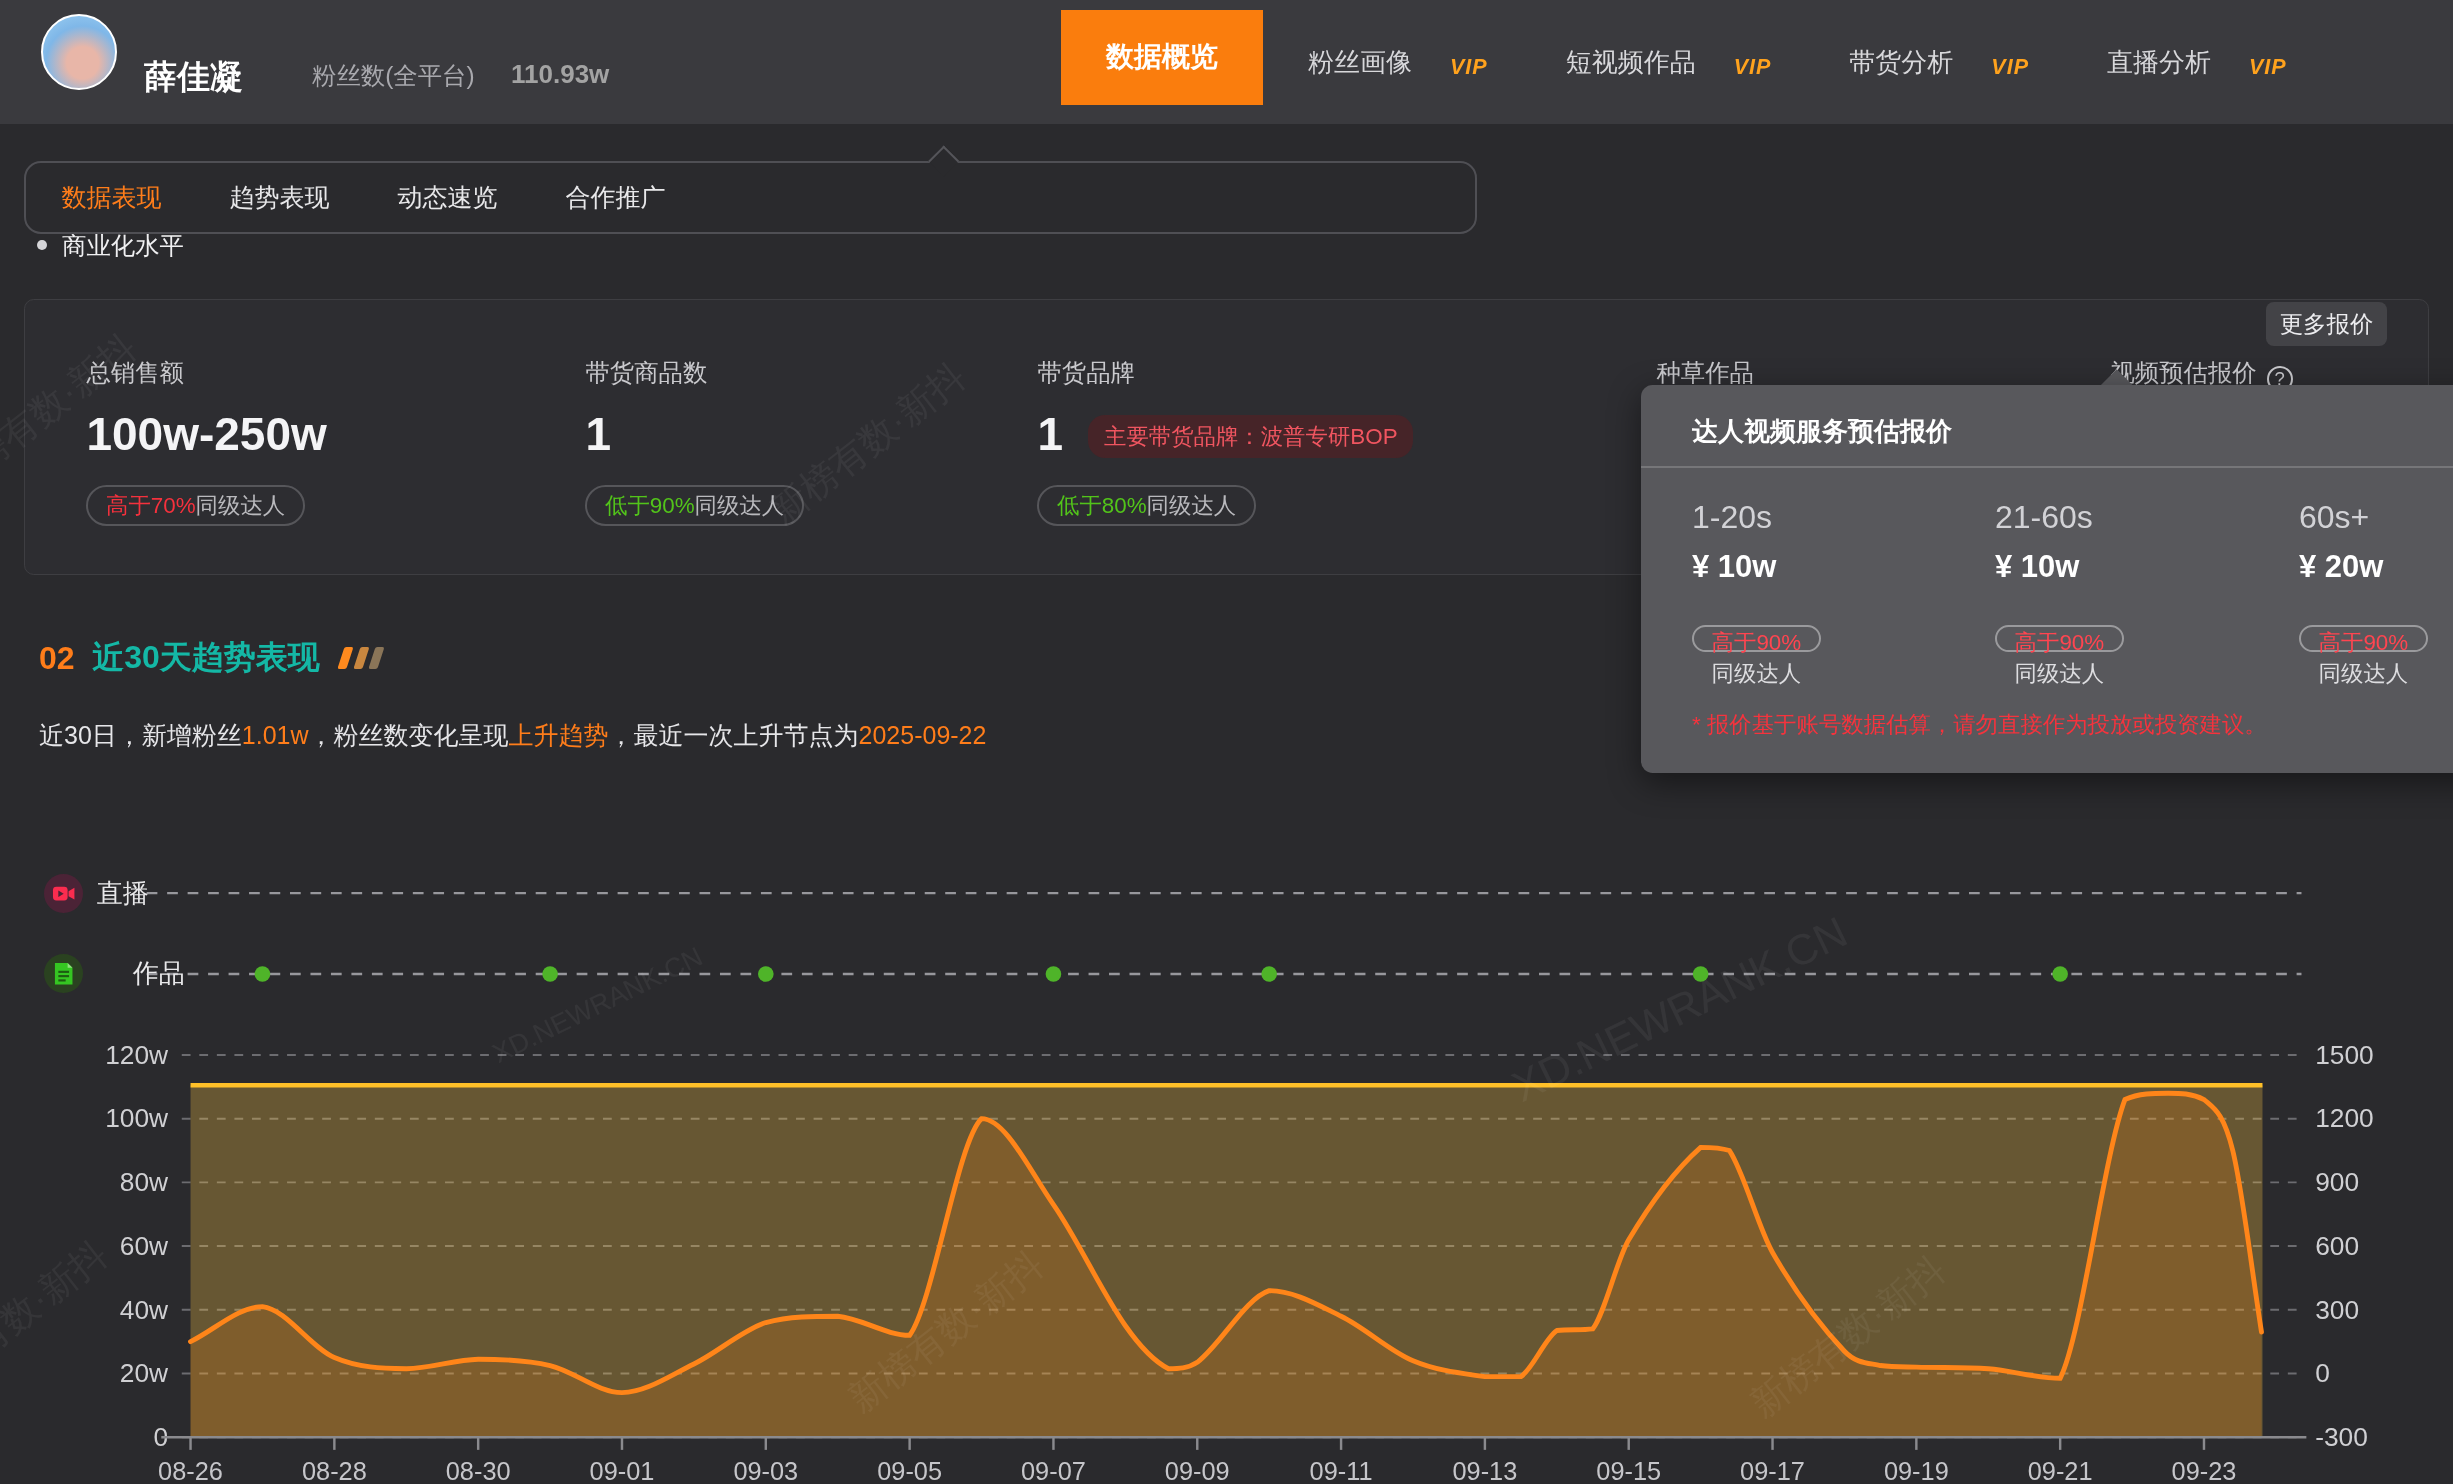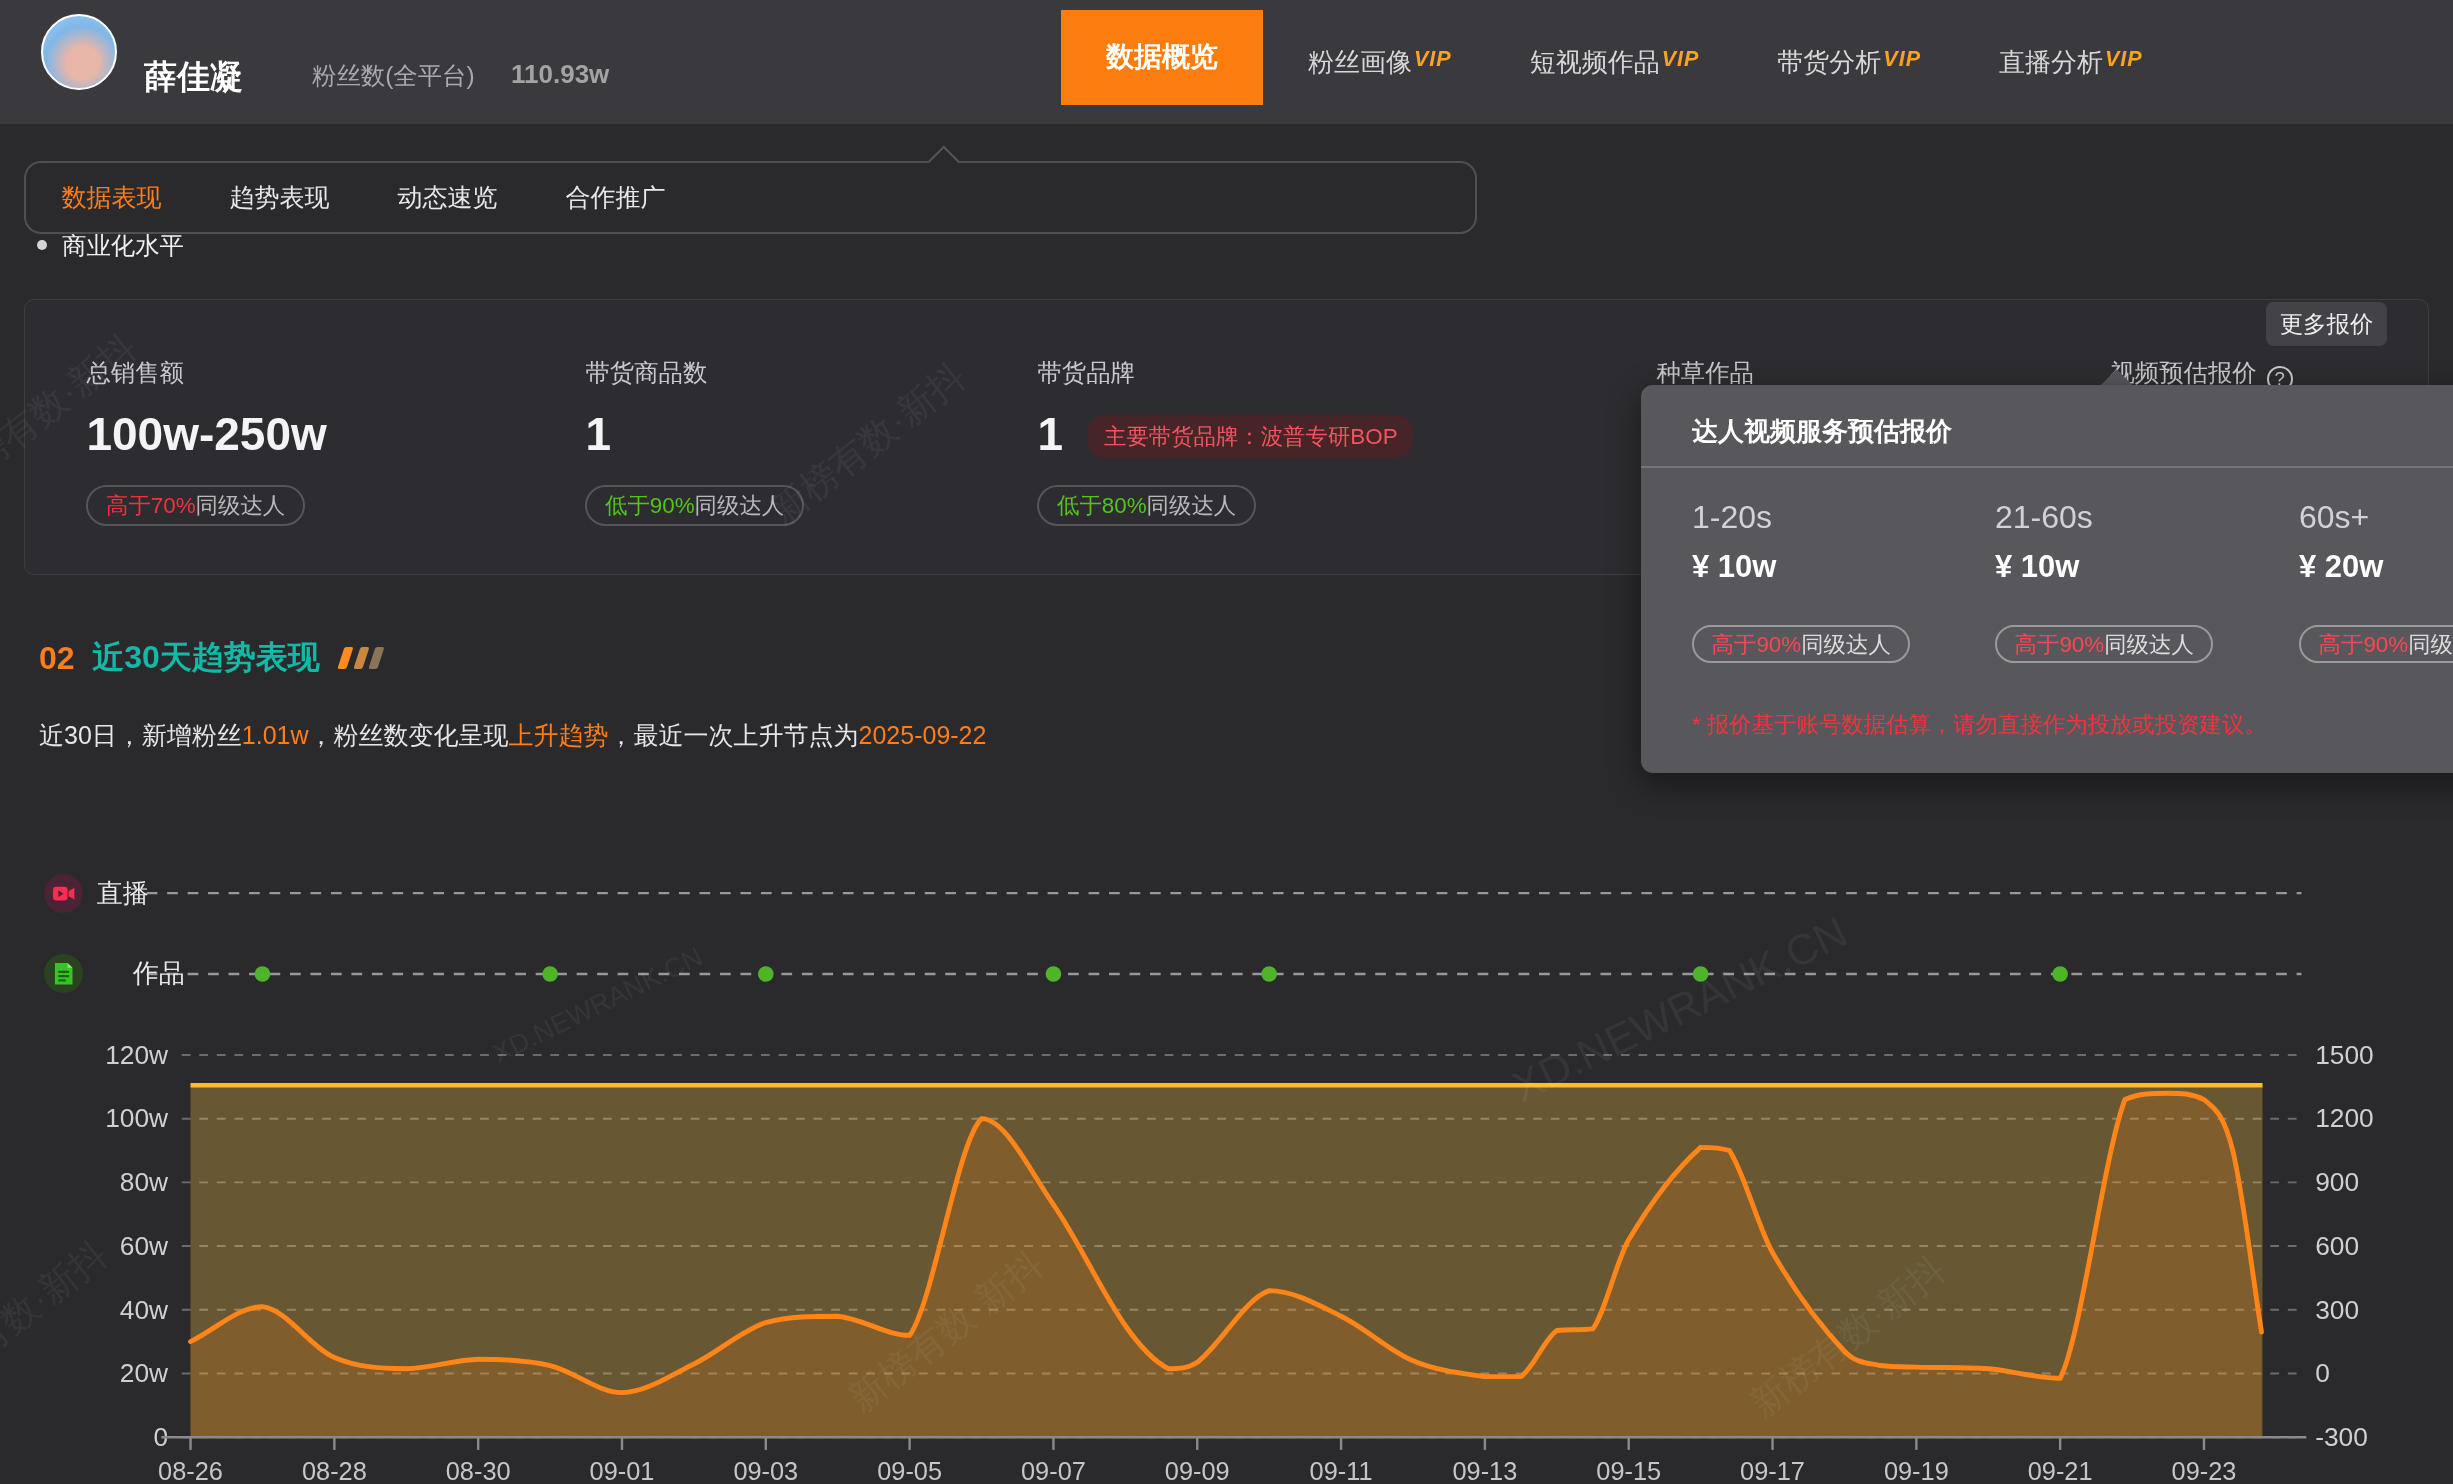--- a/index.html
+++ b/index.html
@@ -8,21 +8,21 @@
   .page { position:relative; width:2454px; height:1484px; background:#2a2a2d; overflow:hidden; }
 
   
   .header { position:absolute; left:0; top:0; width:2454px; height:124px; background:#3a3a3e; z-index:6; }
   .avatar { position:absolute; left:41px; top:13.7px; width:76px; height:76px; border-radius:50%;
             border:2.9px solid #fff; background:radial-gradient(circle at 55% 65%, #e8b6a8 0 26%, #7fb7e8 60%, #9ed0f2 100%); }
   .acct-name { position:absolute; left:144px; top:55px; font-size:33px; font-weight:bold; color:#ffffff; }
   .fans-label { position:absolute; left:312px; top:60px; font-size:24.4px; color:#a9a9ae; }
   .fans-value { position:absolute; left:511px; top:59px; font-size:26px; font-weight:bold; color:#a3a3a3; }
   .nav { position:absolute; left:1061px; top:0; height:124px; display:flex; align-items:center; z-index:6; }
-  .nav-item { display:flex; align-items:flex-start; color:#d8d8db; font-size:26px; margin-right:78px; white-space:nowrap; cursor:pointer; }
+  .nav-item { display:flex; align-items:flex-end; color:#d8d8db; font-size:26px; margin-right:78px; white-space:nowrap; cursor:pointer;gap:36px; }
   .nav-item .vip { font-size:21.5px; font-weight:bold; font-style:italic; color:#ffa21d; margin-left:2px; margin-top:2px; letter-spacing:1px; }
   .nav-active { height:95px; margin-top:-9.8px; padding:0 45px; background:#fa7d0d; display:flex; align-items:center;
                 color:#fff; font-size:28px; font-weight:bold; margin-right:45px; }
 
   
   .subtabs { position:absolute; left:24.4px; top:161px; width:1453px; height:73px; border:2px solid #4f4f54;
              border-radius:17px; display:flex; align-items:center; padding-left:35px; z-index:3; }
   .subtab { font-size:25px; color:#e8e8ea; margin-right:68px; cursor:pointer; }
   .subtab.active { color:#ff7d1a; }
   .notch { position:absolute; left:933px; top:150px; width:21.5px; height:21.5px; background:#2a2a2d;
@@ -50,22 +50,22 @@
 
   
   .popup { position:absolute; left:1641px; top:385px; width:897px; height:388px; background:#58585c; border-radius:11.7px;
            box-shadow:0 9.8px 33px rgba(0,0,0,.45); z-index:10; }
   .popup-caret { position:absolute; left:2105px; top:374px; width:23.4px; height:23.4px; background:#58585c; transform:rotate(45deg); z-index:10; }
   .popup-title { position:absolute; left:51px; top:29px; font-size:26px; font-weight:bold; color:#ffffff; }
   .popup-divider { position:absolute; left:0; top:81px; width:897px; height:0; border-top:2px solid rgba(255,255,255,.18); }
   .pcol { position:absolute; top:0; }
   .pcol-duration { position:absolute; top:114px; font-size:32px; color:#d2d2d6; white-space:nowrap; }
   .pcol-price { position:absolute; top:164px; font-size:31px; font-weight:bold; color:#ffffff; white-space:nowrap; }
-  .pcol .pill2 { position:absolute; top:240px; height:38px; border:2px solid rgba(255,255,255,.4); border-radius:20.5px;
-                 display:flex; align-items:center; padding:0 17.6px; font-size:22.4px; white-space:nowrap; }
+  .pcol .pill2 { position:absolute; top:240px; height:27px; border:2px solid rgba(255,255,255,.4); border-radius:20.5px;
+                 display:flex; align-items:center; padding:0 17.6px; font-size:22.4px; white-space:nowrap;flex-direction:column; }
   .pill2 .hl-red { color:#ff4550; } .pill2 .rest { color:#dddde0; }
   .popup-note { position:absolute; left:51px; top:324px; font-size:22.4px; color:#f5333d; white-space:nowrap; }
 
   
   .sec2 { position:absolute; left:39px; top:636px; display:flex; align-items:center; z-index:2; }
   .sec2-num { font-size:32px; font-weight:bold; color:#ff7d1a; margin-right:17.6px; }
   .sec2-title { font-size:32px; font-weight:bold; color:#14b8a6;text-align:center; }
   .tickbar { display:inline-block; width:8.8px; height:21.5px; border-radius:2px; transform:skewX(-18deg); margin-left:6.8px; }
   .tickbar.t1 { background:#ff8a1e; margin-left:21.5px; } .tickbar.t2 { background:#c9873f; } .tickbar.t3 { background:#8a7558; }
   .summary { position:absolute; left:39px; top:719px; font-size:25px; color:#e6e6e9; z-index:2; white-space:nowrap; }

